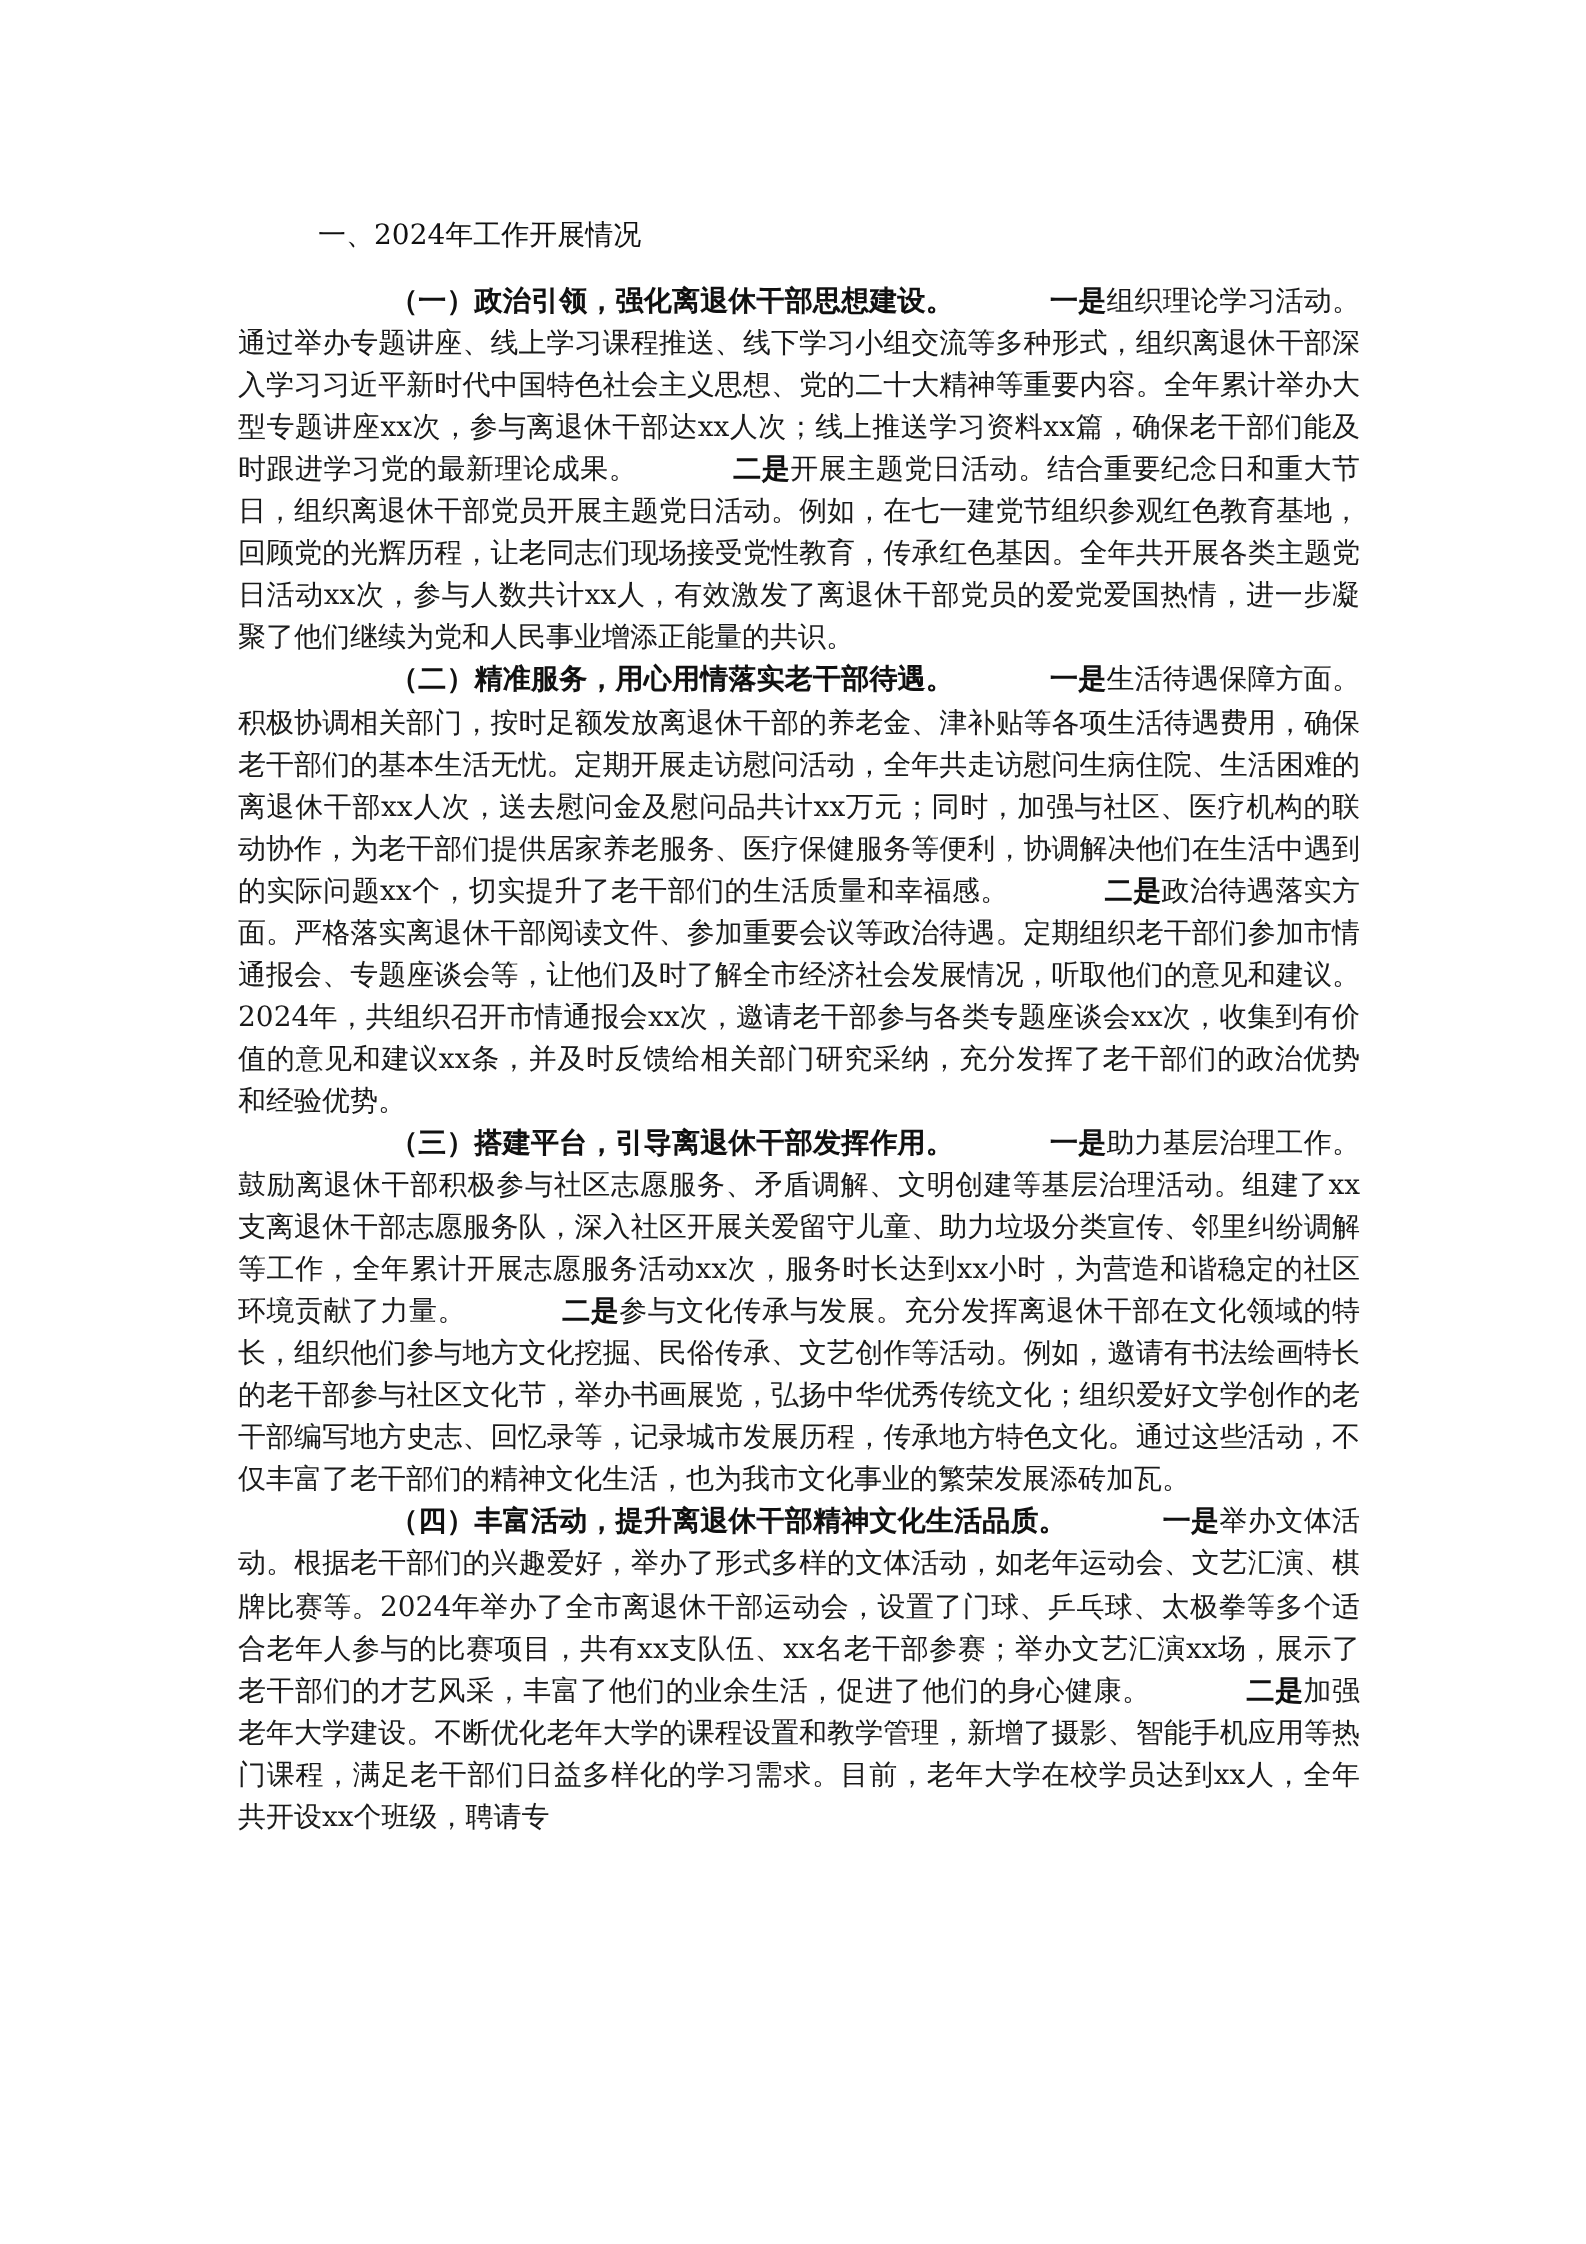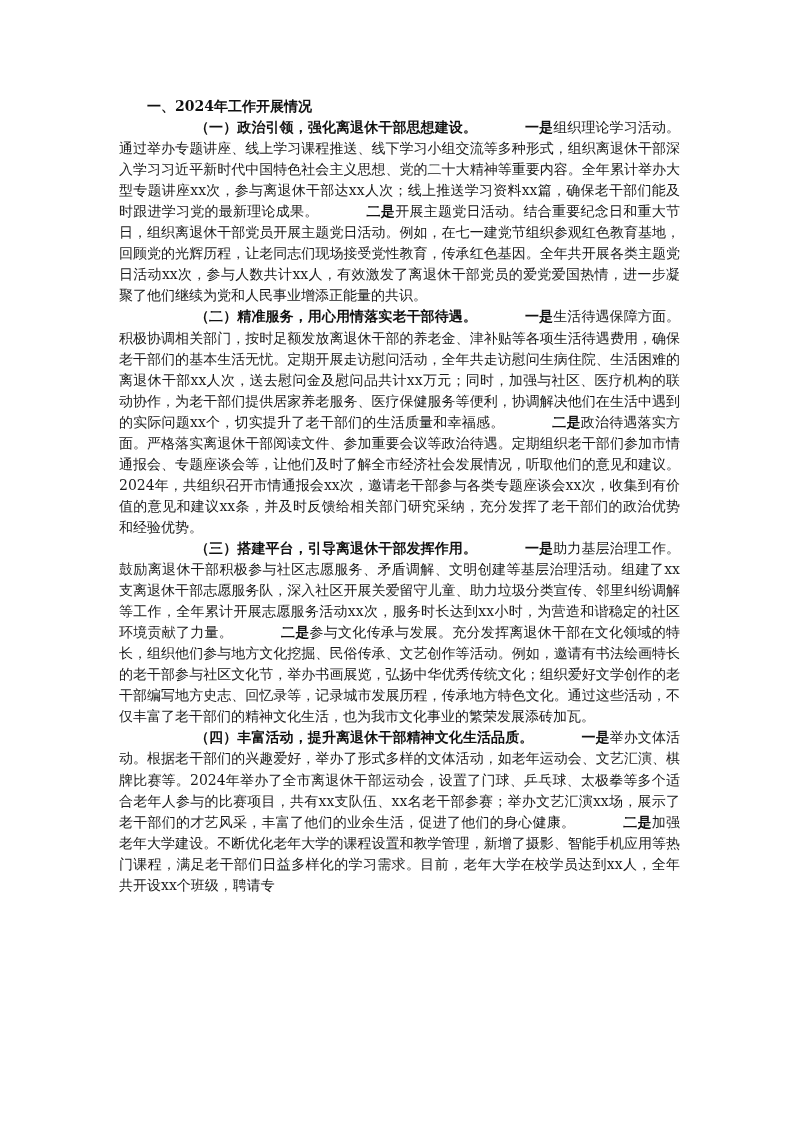--- a/index.html
+++ b/index.html
@@ -24,23 +24,23 @@
     line-height: 21.05px;
   }
   .para {
     margin: 0;
     text-indent: 2em;
     text-align: justify;
     text-justify: inter-character;
     word-break: break-all;
   }
   .heading {
-    margin: 0;
+    margin: 12px;
     text-indent: 2em;
-    font-weight: bold;
+    font-weight: normal;
     color: #111;
   }
   .b {
     font-weight: bold;
     color: #111;
     margin-left: 48px;
   }
   .n {
     font-weight: normal;
   }

